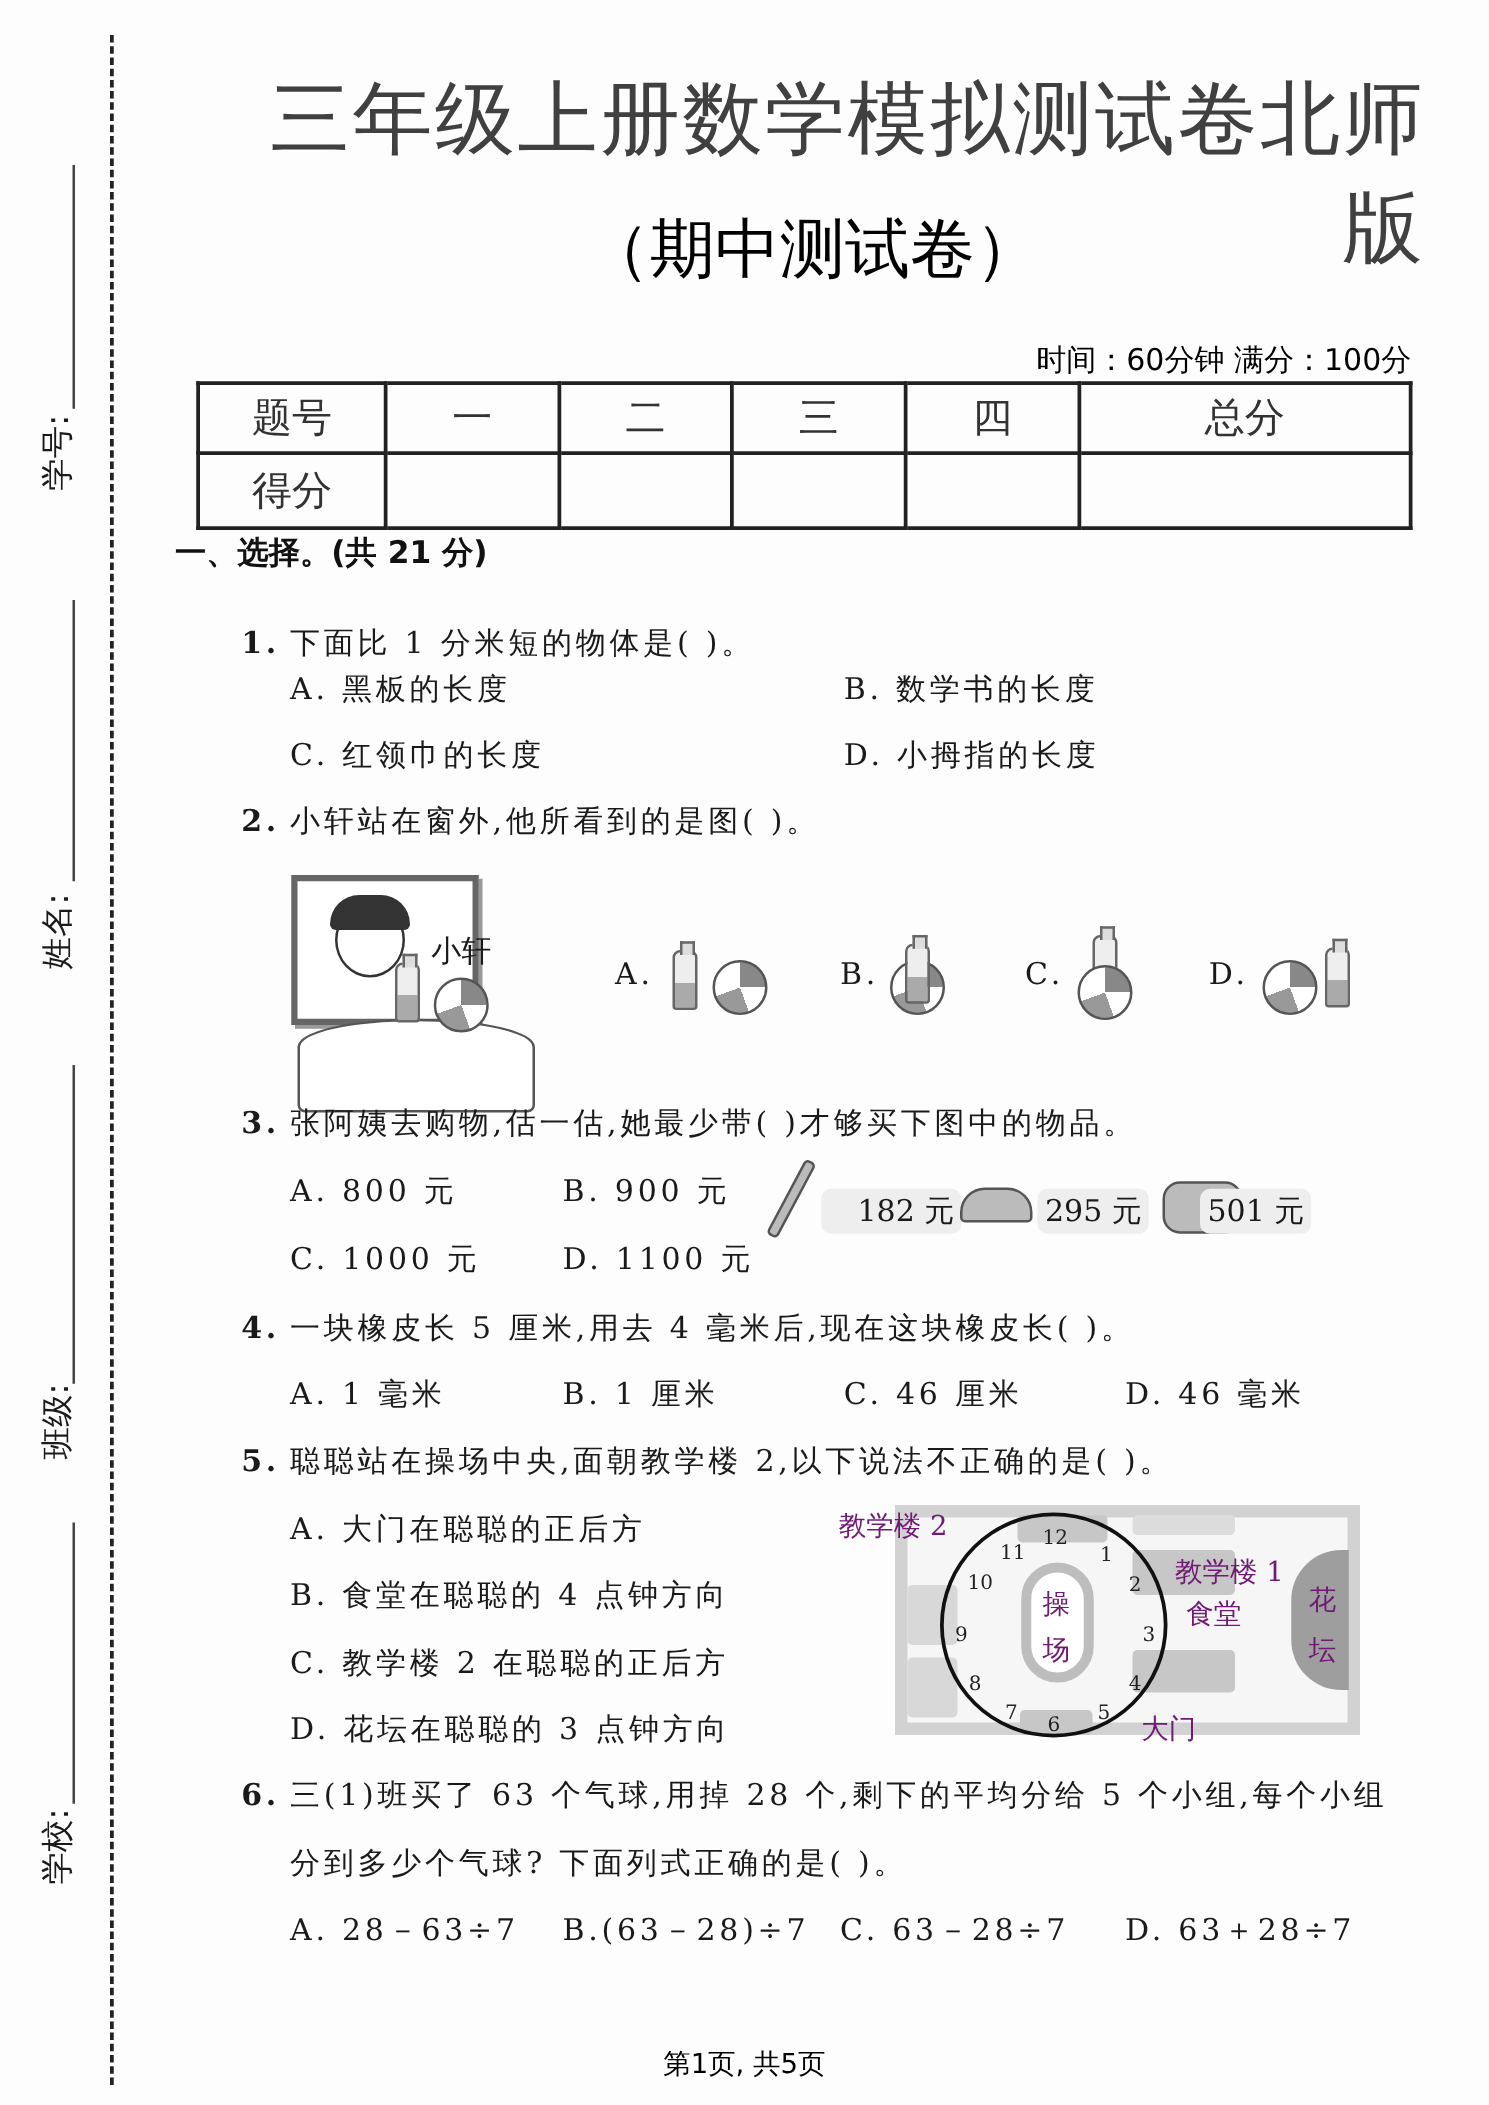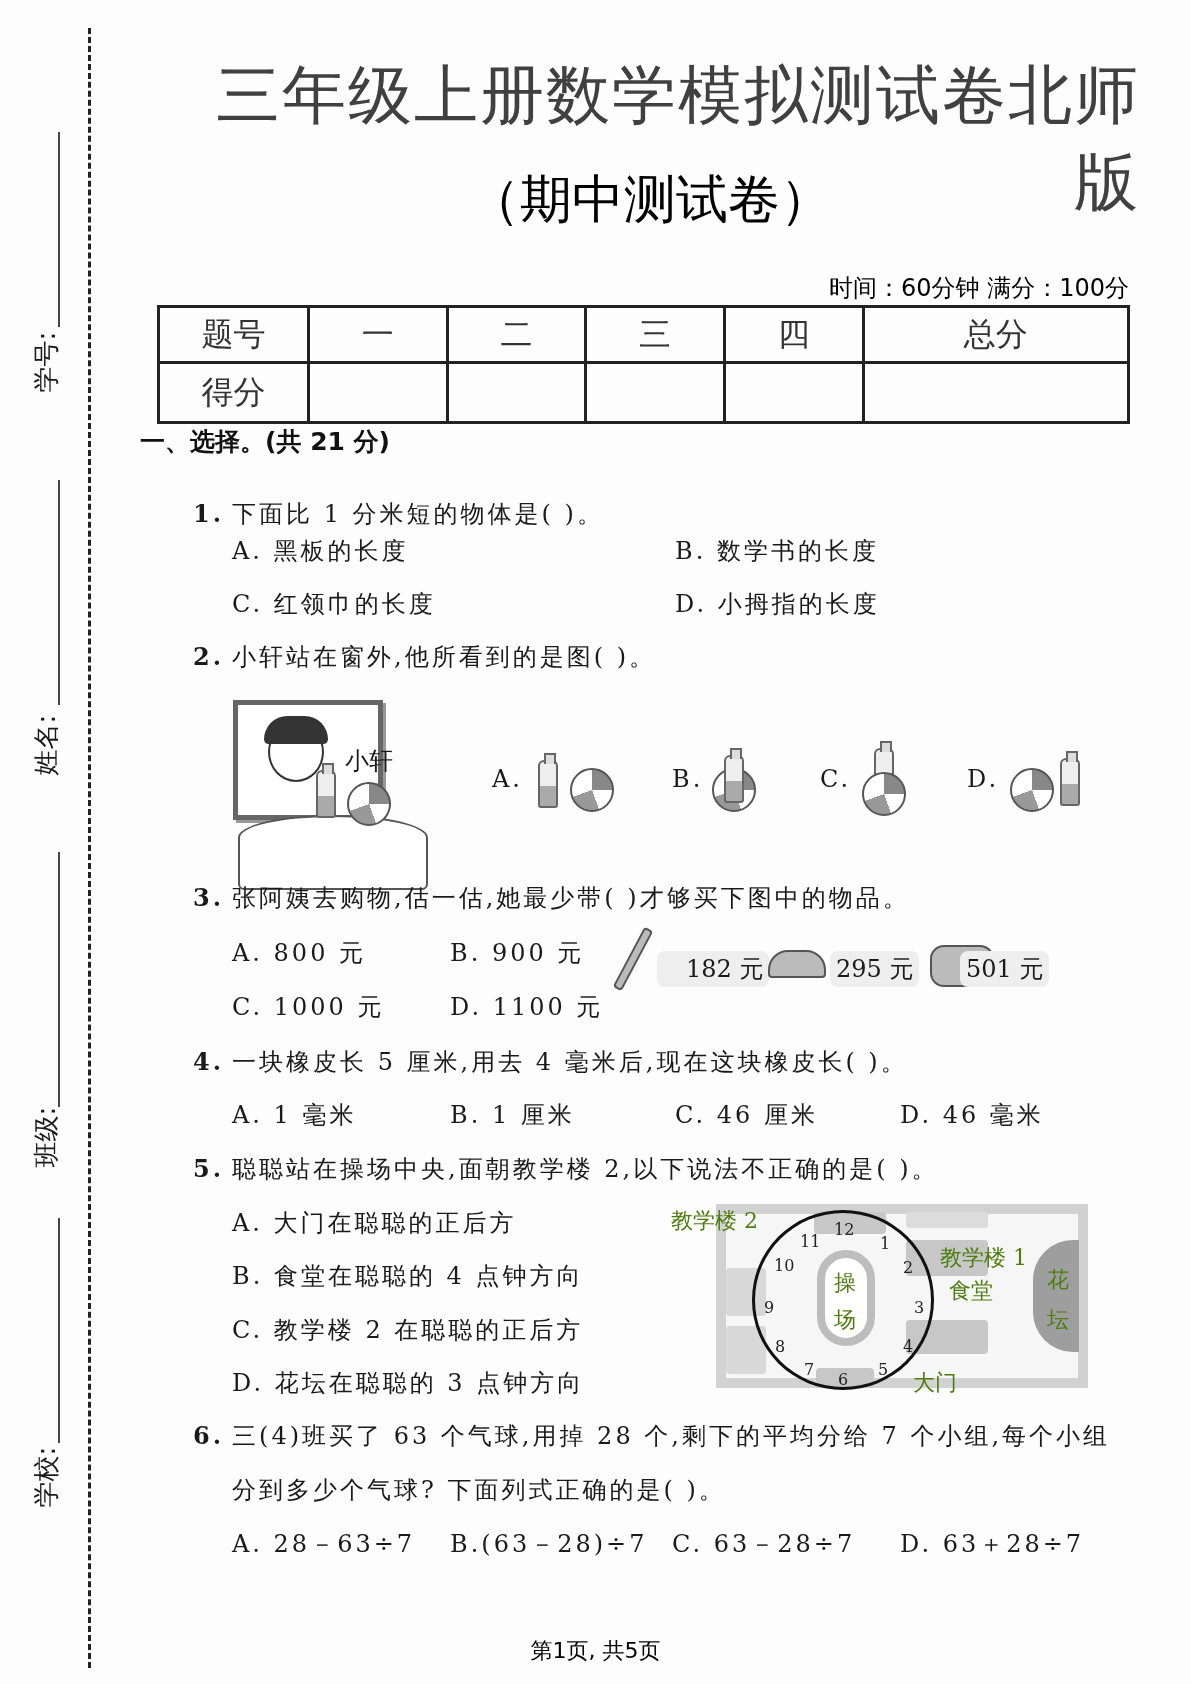--- a/index.html
+++ b/index.html
@@ -37,21 +37,21 @@
 
   .price { position: absolute; font-size: 24px; background: #eee; padding: 2px 6px; border-radius: 8px; }
   .item-icon { position: absolute; border: 2px solid #555; background: #bbb; }
 
   
   .map { position: absolute; left: 716px; top: 1204px; width: 372px; height: 184px; background: #d2d2d2; }
   .map-inner { position: absolute; left: 10px; top: 10px; right: 10px; bottom: 10px; background: #f6f6f6; }
   .blk { position: absolute; background: #c7c7c7; border-radius: 4px; }
   .clock { position: absolute; left: 752px; top: 1210px; width: 182px; height: 180px; border: 3px solid #111; border-radius: 50%; }
   .track { position: absolute; left: 817px; top: 1250px; width: 58px; height: 96px; border: 8px solid #bdbdbd; border-radius: 30px; background: #fff; }
-  .map-txt { position: absolute; font-size: 22px; color: #4d7c0f; }
+  .map-txt { position: absolute; font-size: 22px; color: #701a75; }
   .hr { position: absolute; font-size: 16px; color: #222; }
   .flower { position: absolute; left: 1033px; top: 1240px; width: 46px; height: 112px; background: #9e9e9e; border-radius: 40px 0 0 40px; }
 
   .footer { position: absolute; left: 0; width: 1191px; top: 1636px; text-align: center; font-family: "DejaVu Sans", sans-serif; font-size: 22px; color: #000; }
 </style>
 </head>
 <body>
 
 <div class="cut-line"></div>
 
@@ -184,21 +184,21 @@
   <div class="hr" style="left:878px;top:1360px;">5</div>
   <div class="hr" style="left:838px;top:1370px;">6</div>
   <div class="hr" style="left:804px;top:1360px;">7</div>
   <div class="hr" style="left:775px;top:1337px;">8</div>
   <div class="hr" style="left:764px;top:1298px;">9</div>
   <div class="hr" style="left:774px;top:1256px;">10</div>
   <div class="hr" style="left:800px;top:1232px;">11</div>
 </div>
 
 <div class="q" style="top:1420px;">
-  <span class="num">6.</span><span>三(4)班买了 63 个气球,用掉 28 个,剩下的平均分给 7 个小组,每个小组</span>
+  <span class="num">6.</span><span>三(1)班买了 63 个气球,用掉 28 个,剩下的平均分给 5 个小组,每个小组</span>
 </div>
 <div class="q" style="top:1474px;left:232px;">分到多少个气球? 下面列式正确的是(    )。</div>
 <div class="opt" style="left:232px;top:1528px;">A. 28－63÷7</div>
 <div class="opt" style="left:450px;top:1528px;">B.(63－28)÷7</div>
 <div class="opt" style="left:672px;top:1528px;">C. 63－28÷7</div>
 <div class="opt" style="left:900px;top:1528px;">D. 63＋28÷7</div>
 
 <div class="footer">第1页, 共5页</div>
 
 </body></html>

